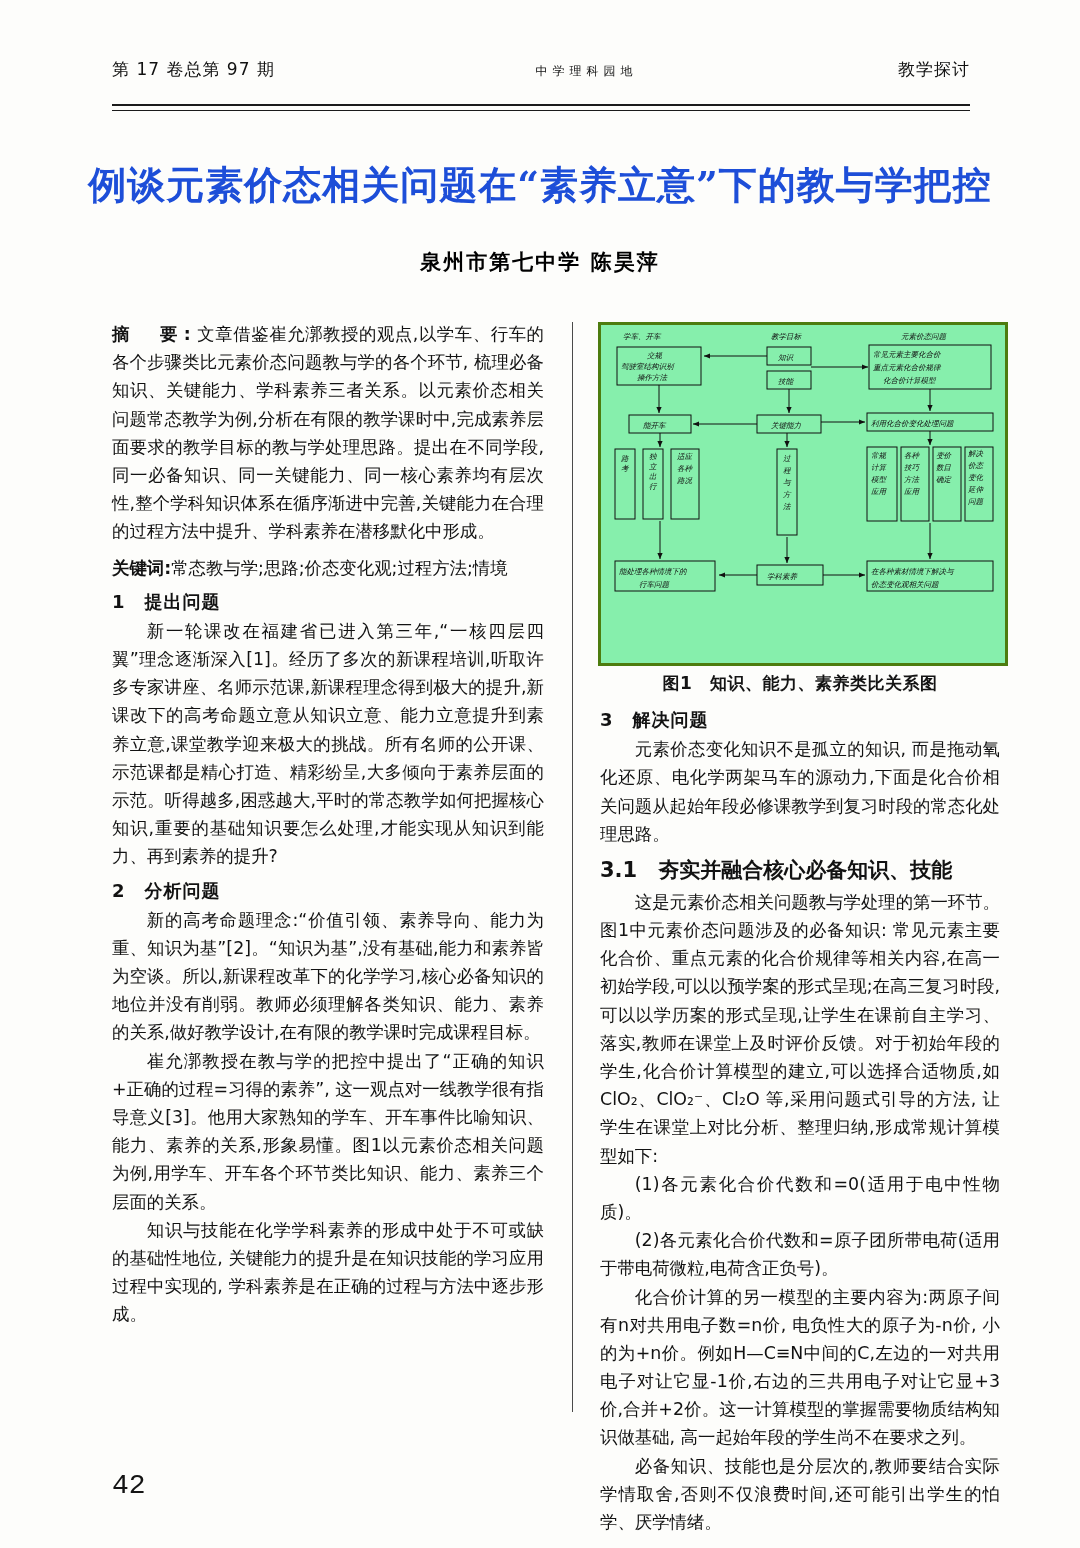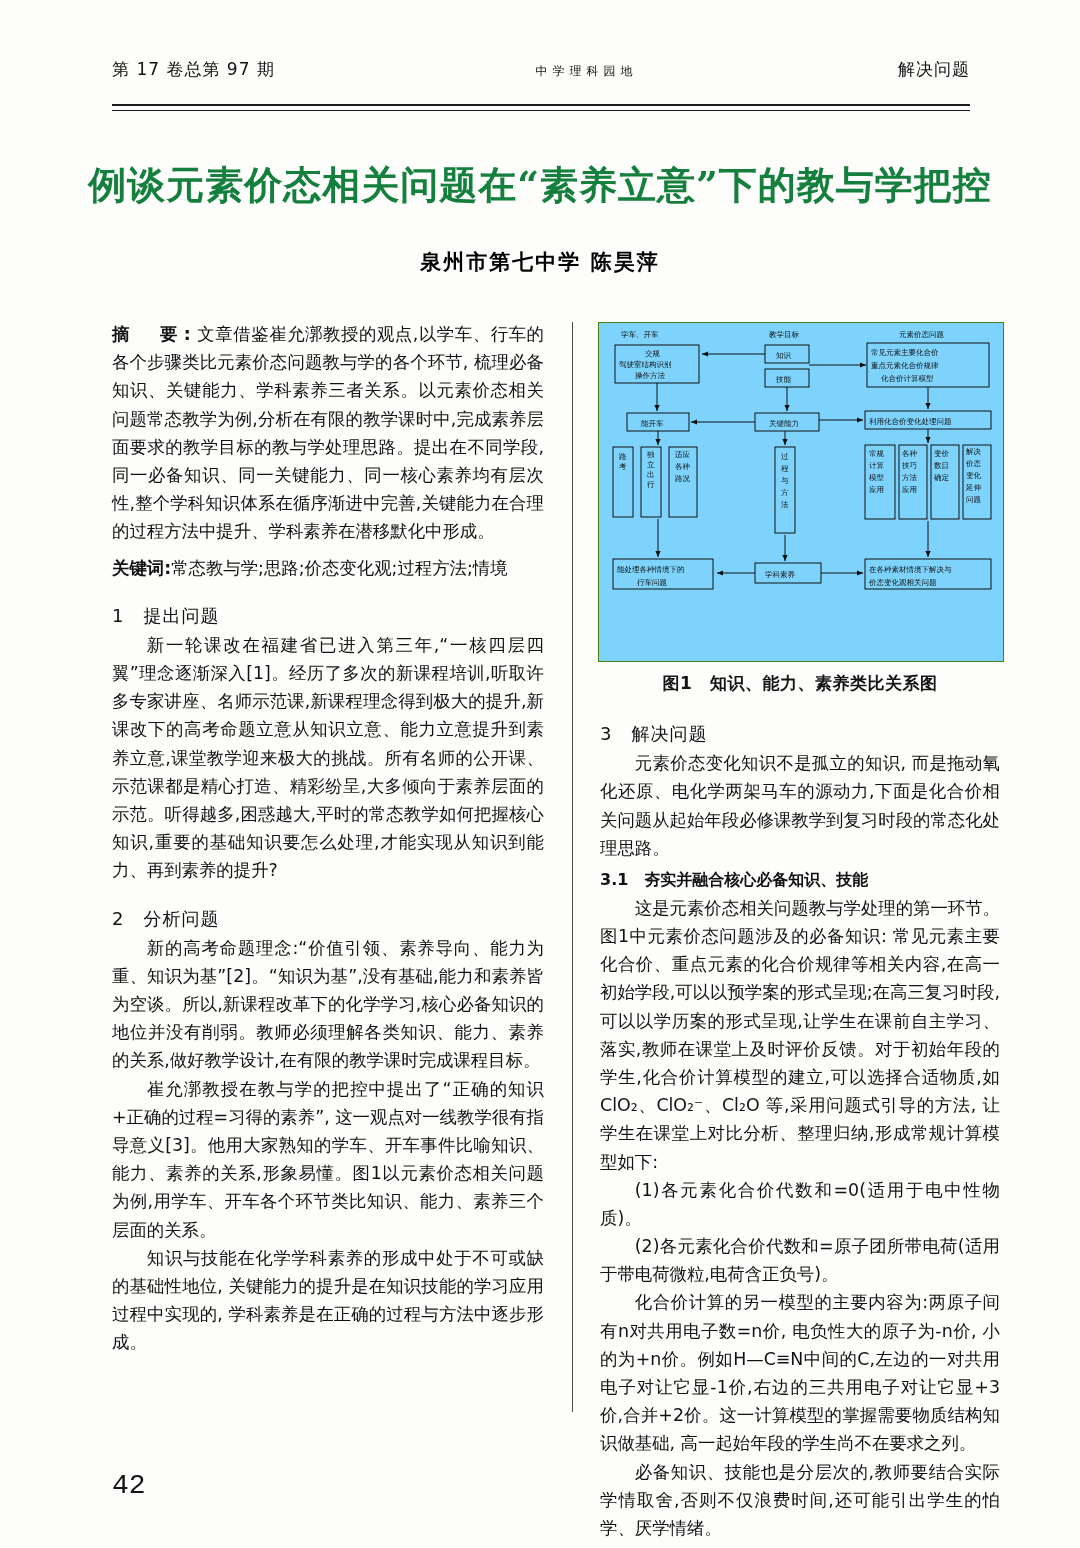--- a/index.html
+++ b/index.html
@@ -52,21 +52,21 @@
   
   .title {
     position: absolute;
     left: 70px; top: 160px;
     width: 940px;
     text-align: center;
     font-size: 38px;
     font-weight: bold;
     letter-spacing: 1px;
     font-family: "DejaVu Serif", "Liberation Serif", serif;
-    color: #15803d;
+    color: #1d4ed8;
   }
   .byline {
     position: absolute;
     left: 70px; top: 248px;
     width: 940px;
     text-align: center;
     font-size: 21px;
     font-weight: bold;
     letter-spacing: 2px;
     color: #000;
@@ -94,49 +94,50 @@
     margin-top: 8px;
   }
   .kw .lead { font-weight: bold; }
   p {
     margin: 0;
     text-indent: 2em;
   }
   p.noind { text-indent: 0; }
   h2.sec {
     font-size: 18px;
-    font-weight: normal;
-    margin: 19px 0 1px 0;
+    font-weight: bold;
+    margin: 5px 0 1px 0;
     text-indent: 0;
     letter-spacing: 1px;
   }
   h3.sub {
-    font-size: 16px;
+    font-size: 21px;
     font-weight: bold;
     margin: 5px 0 1px 0;
     text-indent: 0;
   }
   
   .coldiv {
     position: absolute;
     left: 572px;
     top: 322px;
     width: 0;
     height: 1090px;
     border-left: 1px solid #4a4a4a;
   }
   
   .figure {
     position: absolute;
     left: 598px;
     top: 322px;
     width: 404px;
     height: 338px;
-    border: 1px solid #4d7c0f;
-    background: #7dd3fc;
+    border: 3px solid #4d7c0f;
+    background: #86efac;
+    font-style: italic;
   }
   .figcap {
     position: absolute;
     left: 598px;
     top: 672px;
     width: 404px;
     text-align: center;
     font-size: 17px;
     font-weight: bold;
     letter-spacing: 0.5px;
@@ -152,21 +153,21 @@
   }
 </style>
 </head>
 <body>
 
 <div class="page">
 
   <div class="runhead">
     <span>第 17 卷总第 97 期</span>
     <span class="center">中学理科园地</span>
-    <span>解决问题</span>
+    <span>教学探讨</span>
   </div>
   <div class="rule"></div>
   <div class="rule thin"></div>
 
   <div class="title">例谈元素价态相关问题在“素养立意”下的教与学把控</div>
   <div class="byline">泉州市第七中学    陈昊萍</div>
 
   <div class="coldiv"></div>
 
   <div class="col left">

